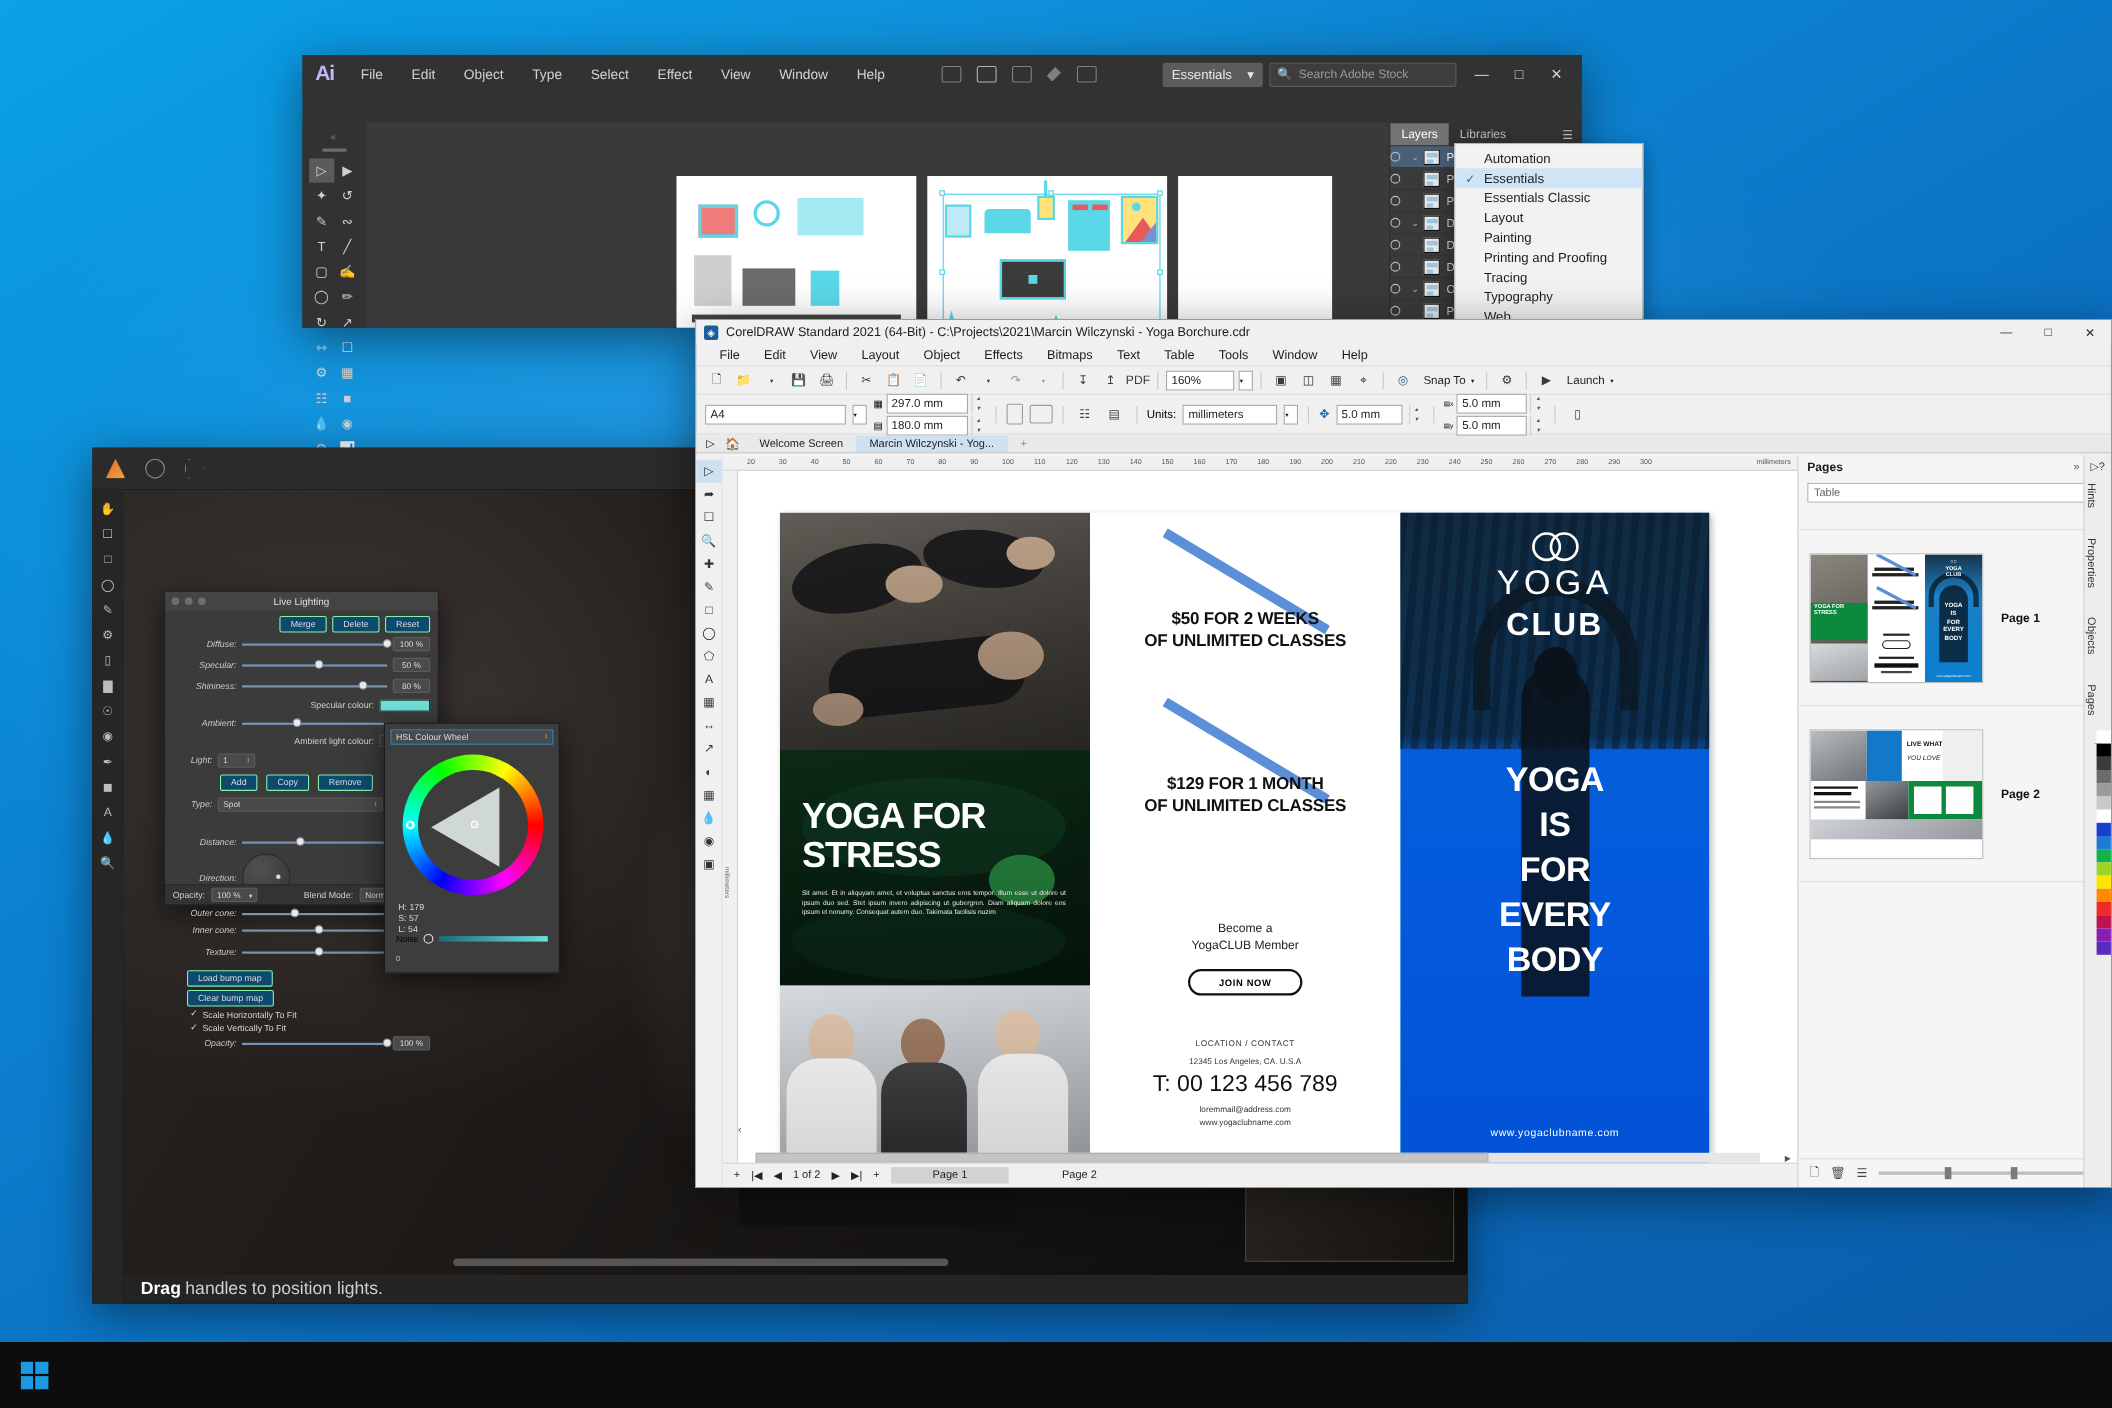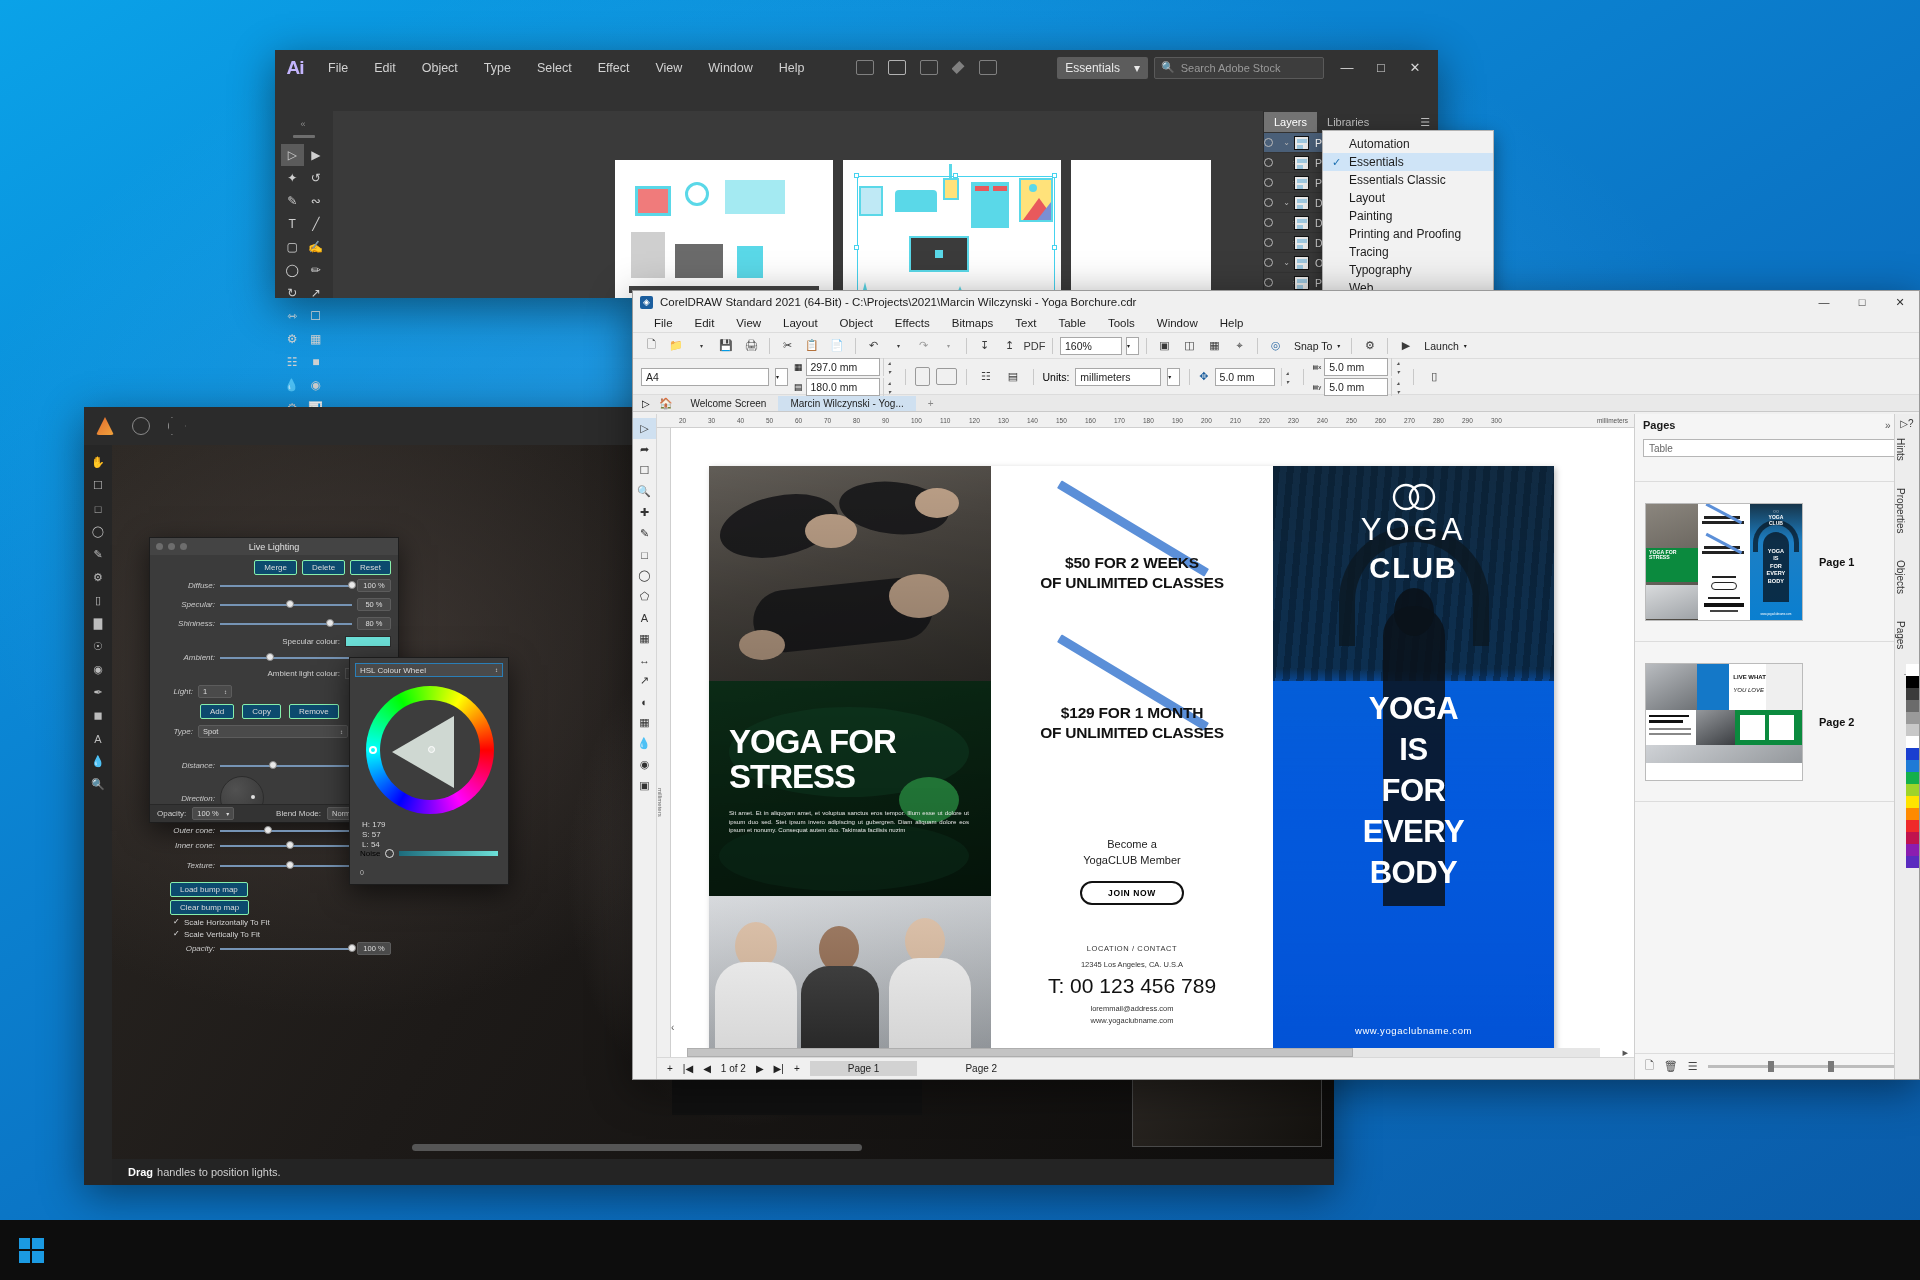--- a/index.html
+++ b/index.html
@@ -114,21 +114,21 @@
     background:linear-gradient(180deg, rgba(30,28,30,.1) 0%, rgba(18,16,18,.95) 28%, #111 100%);
     border-radius:120px 120px 0 0;
     filter:blur(.4px);
   }
   .ps-hair{ position:absolute; left:630px; top:130px; width:108px;height:150px; border-radius:54px 54px 40px 40px;
             background:linear-gradient(160deg,#8a3c1e,#5b2511 70%); opacity:.95;}
   .ps-face{ position:absolute; left:655px; top:158px; width:58px;height:72px; border-radius:50%;
             background:radial-gradient(circle at 45% 40%, #f0d2b8, #c79a7c);}
   #ps-status{
     position:absolute; left:0; bottom:0; width:100%; height:26px; background:#242424;
-    color:#cfcfcf; font-size:11px; display:flex; align-items:center; padding-left:16px; gap:4px;
+    color:#cfcfcf; font-size:16px; display:flex; align-items:center; padding-left:16px; gap:4px;
   }
   #ps-status b{ color:#fff;}
   .ps-filmstrip{ position:absolute; right:12px; bottom:38px; width:190px; height:100px;
                  border:1px solid #4a4a4a; overflow:hidden;
                  background:linear-gradient(120deg,#2a2622,#14120f);}
   .ps-scroll{ position:absolute; left:300px; bottom:34px; width:450px; height:7px; background:#555; border-radius:4px;}
 
   
   #ll{
     position:absolute; left:149px; top:537px; width:250px; height:286px;

